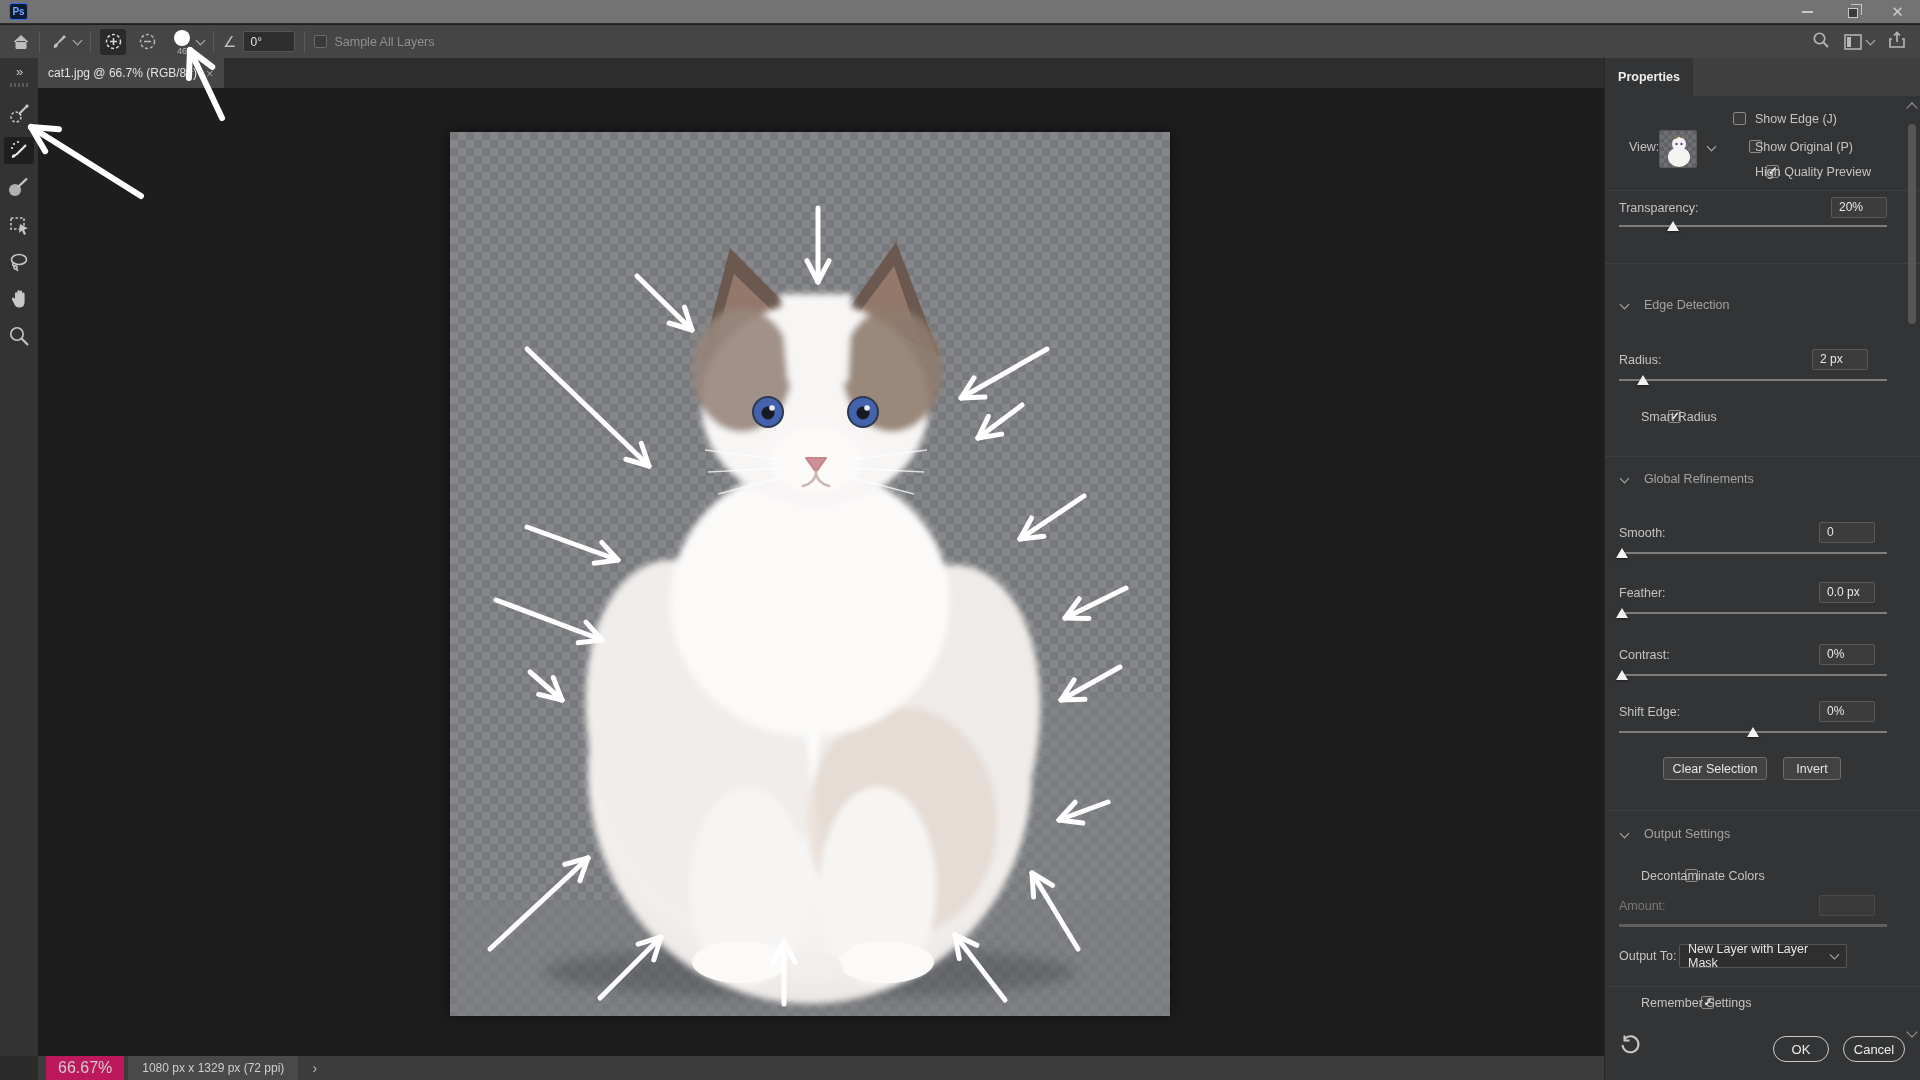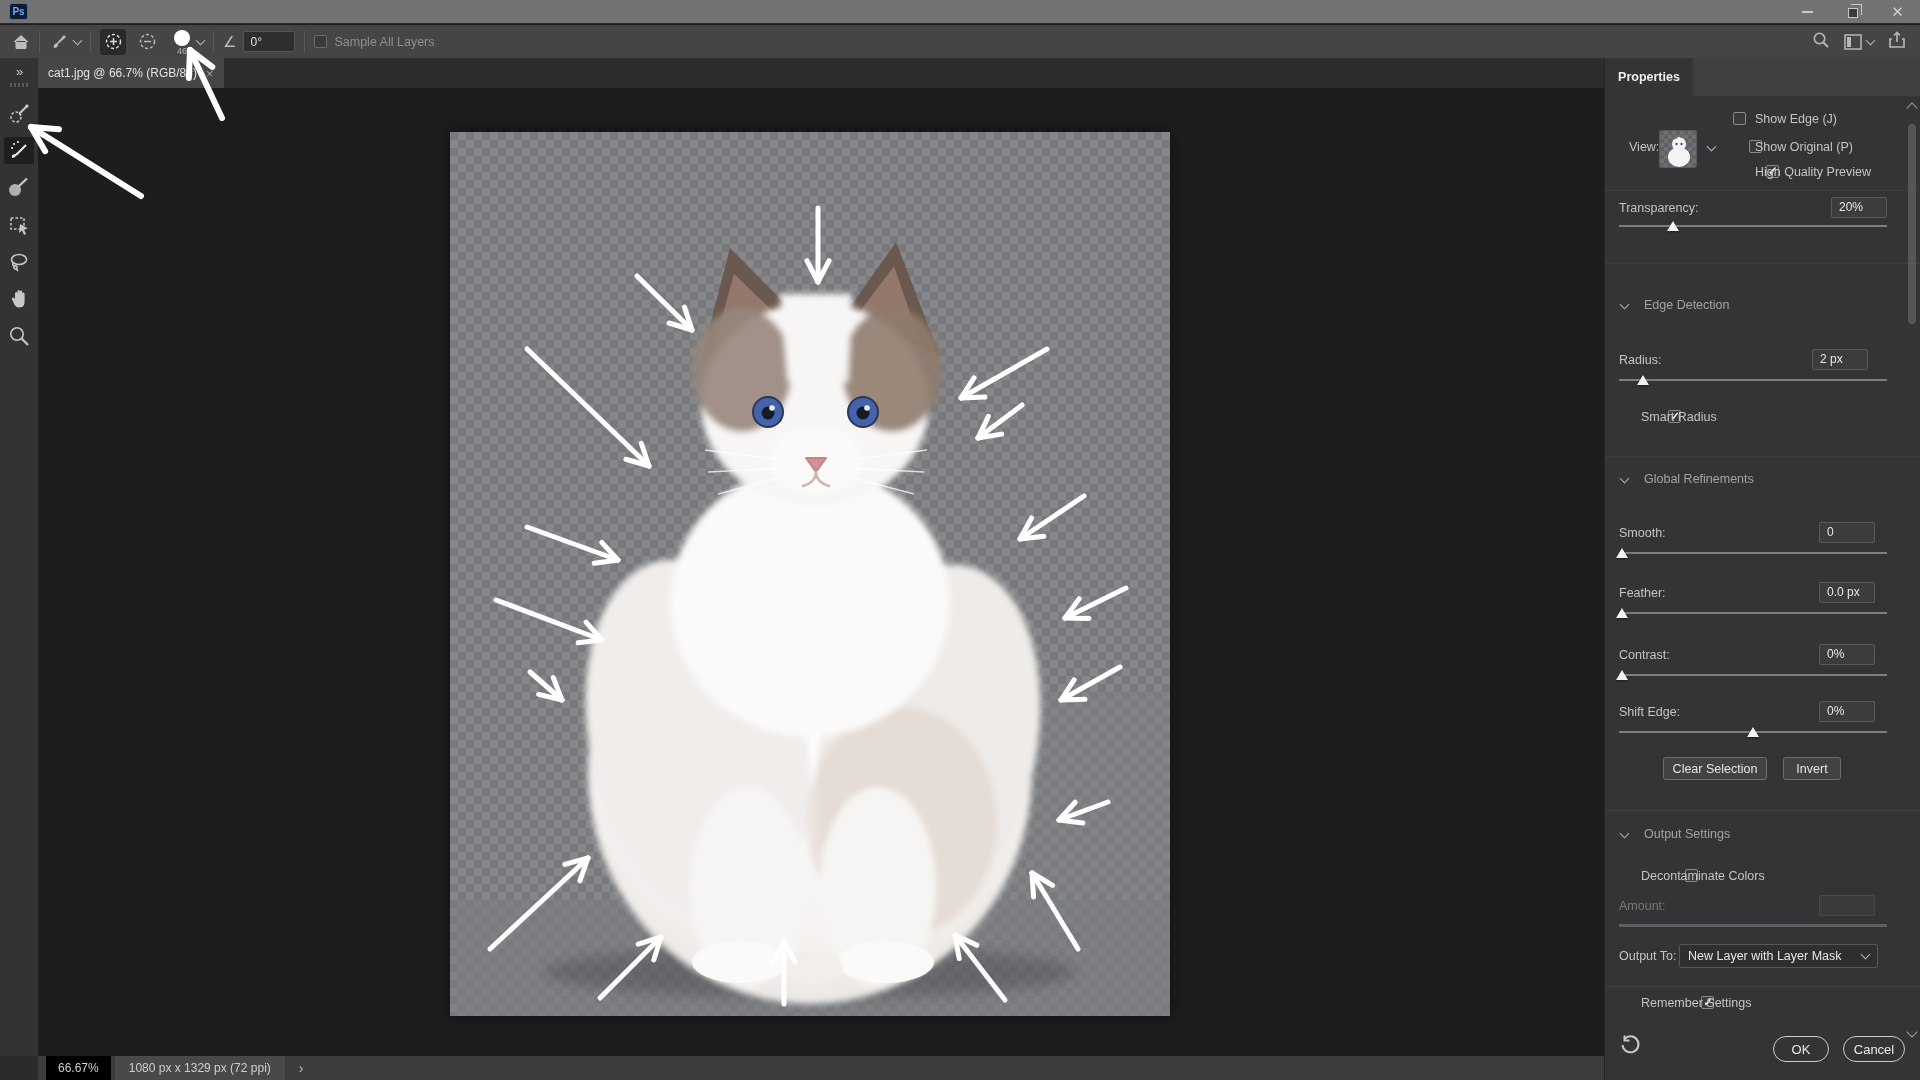--- a/index.html
+++ b/index.html
@@ -89,32 +89,32 @@
   .slider .thumb { position:absolute; top:1px; width:0; height:0;
       border-left:6px solid transparent; border-right:6px solid transparent; border-bottom:10px solid #f2f2f2;
       filter:drop-shadow(0 1px 1px rgba(0,0,0,.5)); }
   .p-btn { background:#424242; border:1px solid #6e6e6e; border-radius:3px; color:#e4e4e4;
            font-size:12.5px; display:flex; align-items:center; justify-content:center; height:23px;}
   .pill { border:1.5px solid #cbcbcb; border-radius:13px; background:transparent; color:#ececec;
           font-size:13px; display:flex; align-items:center; justify-content:center; height:26px;}
   .divider { height:1px; background:#3e3f41; width:316px; left:0;}
   #view-thumb { width:38px; height:38px; border:1px solid #5a5a5a; border-radius:2px;
      background:conic-gradient(#6e7074 25%, #5f6164 0 50%, #6e7074 0 75%, #5f6164 0) 0 0 / 8px 8px; overflow:hidden;}
-  #dropdown { left:74px; top:886px; width:199px; height:24px; background:#2f2f2f; border:1px solid #565656;
+  #dropdown { left:74px; top:886px; width:168px; height:24px; background:#2f2f2f; border:1px solid #565656;
      border-radius:2px; display:flex; align-items:center; padding:0 8px; color:#e6e6e6; font-size:12.5px;}
   #dropdown .chev { margin-left:auto; }
   #panel-scroll { left:302px; top:44px; width:10px; height:940px; }
   #panel-scroll .sthumb { position:absolute; left:1px; top:22px; width:8px; height:200px; background:#565656; border-radius:4px;}
   .scroll-arrow { width:8px; height:8px; border-right:1.6px solid #9a9a9a; border-bottom:1.6px solid #9a9a9a; display:block;}
 
   
   #statusbar { left:38px; top:1056px; width:1566px; height:24px; background:#3c3c3c;
                display:flex; align-items:center; z-index:7; }
-  #status-zoom { background:#000000; height:24px; display:flex; align-items:center; padding:0 12px;
-                 color:#cfcfcf; font-size:12px; margin-left:8px;}
+  #status-zoom { background:#be185d; height:24px; display:flex; align-items:center; padding:0 12px;
+                 color:#cfcfcf; font-size:16px; margin-left:8px;}
   #status-dims { background:#494949; height:24px; display:flex; align-items:center; padding:0 14px;
                  color:#cfcfcf; font-size:12px; margin-left:4px;}
   #status-chev { color:#b9b9b9; font-size:14px; margin-left:14px; }
   #corner-bl { left:0; top:1056px; width:38px; height:24px; background:#2b2b2b; z-index:8;}
 
   #ui-arrows { left:0; top:0; z-index:60; pointer-events:none; }
 </style>
 </head>
 <body>
 

